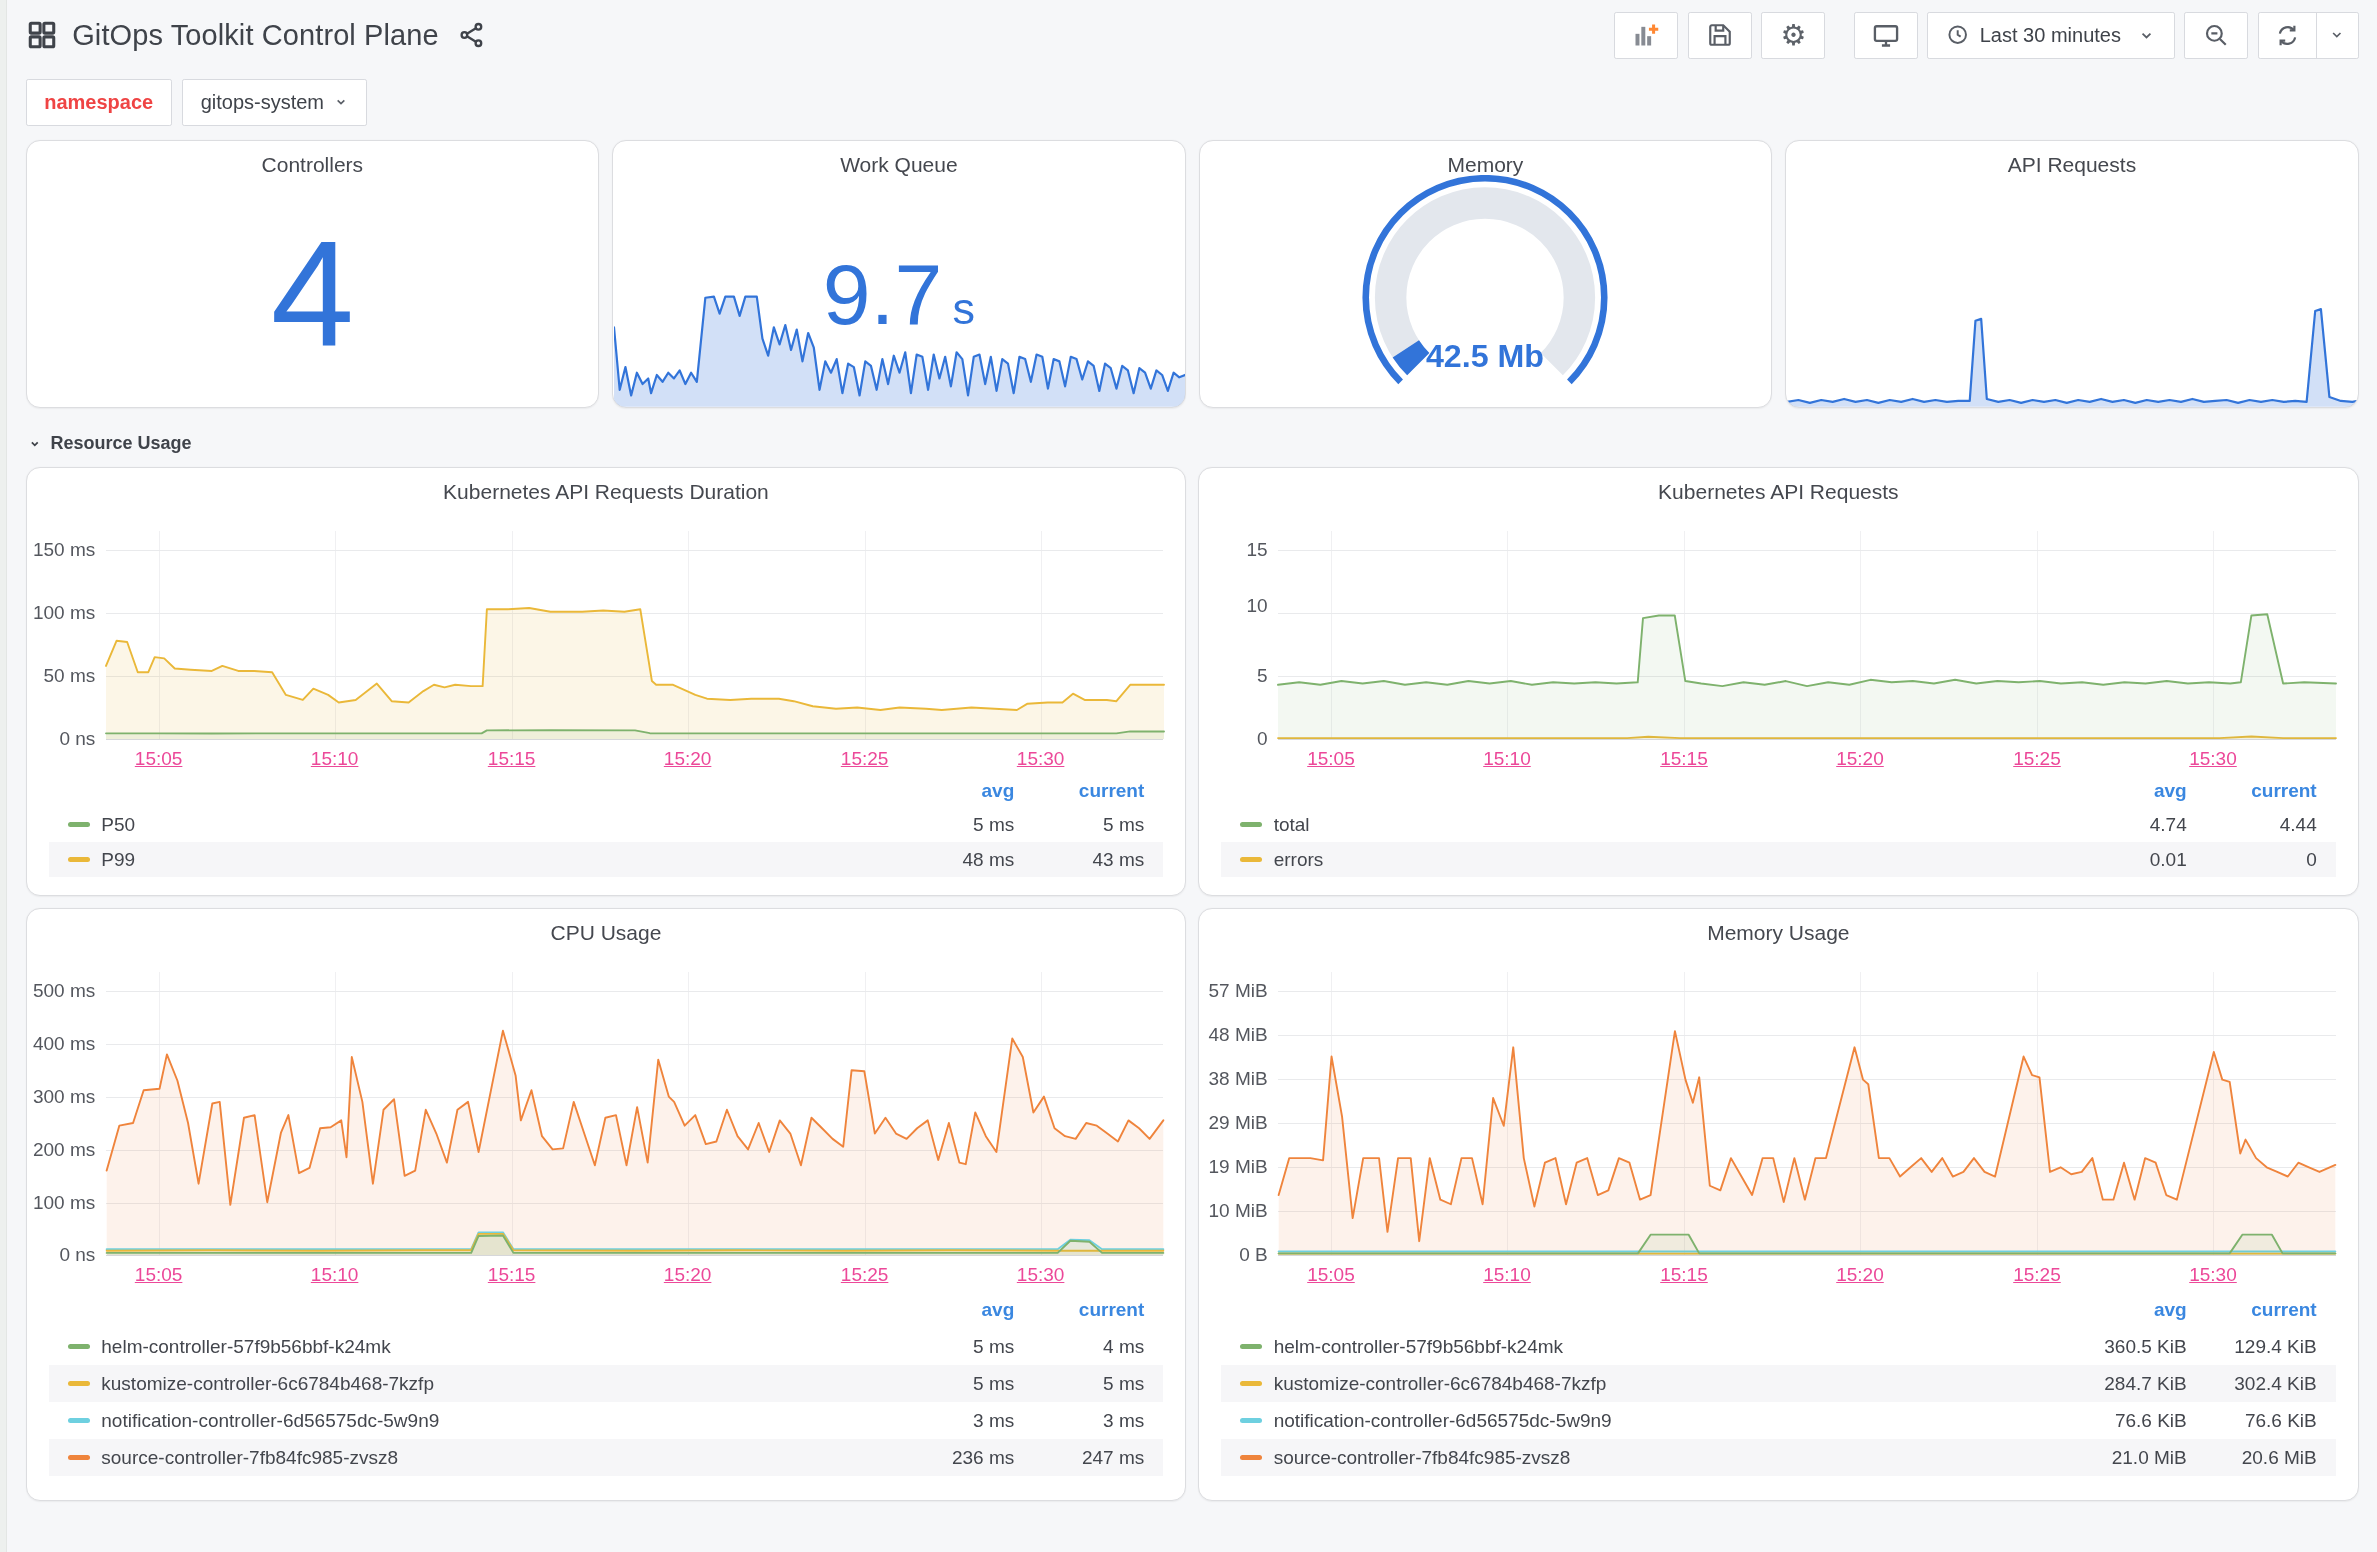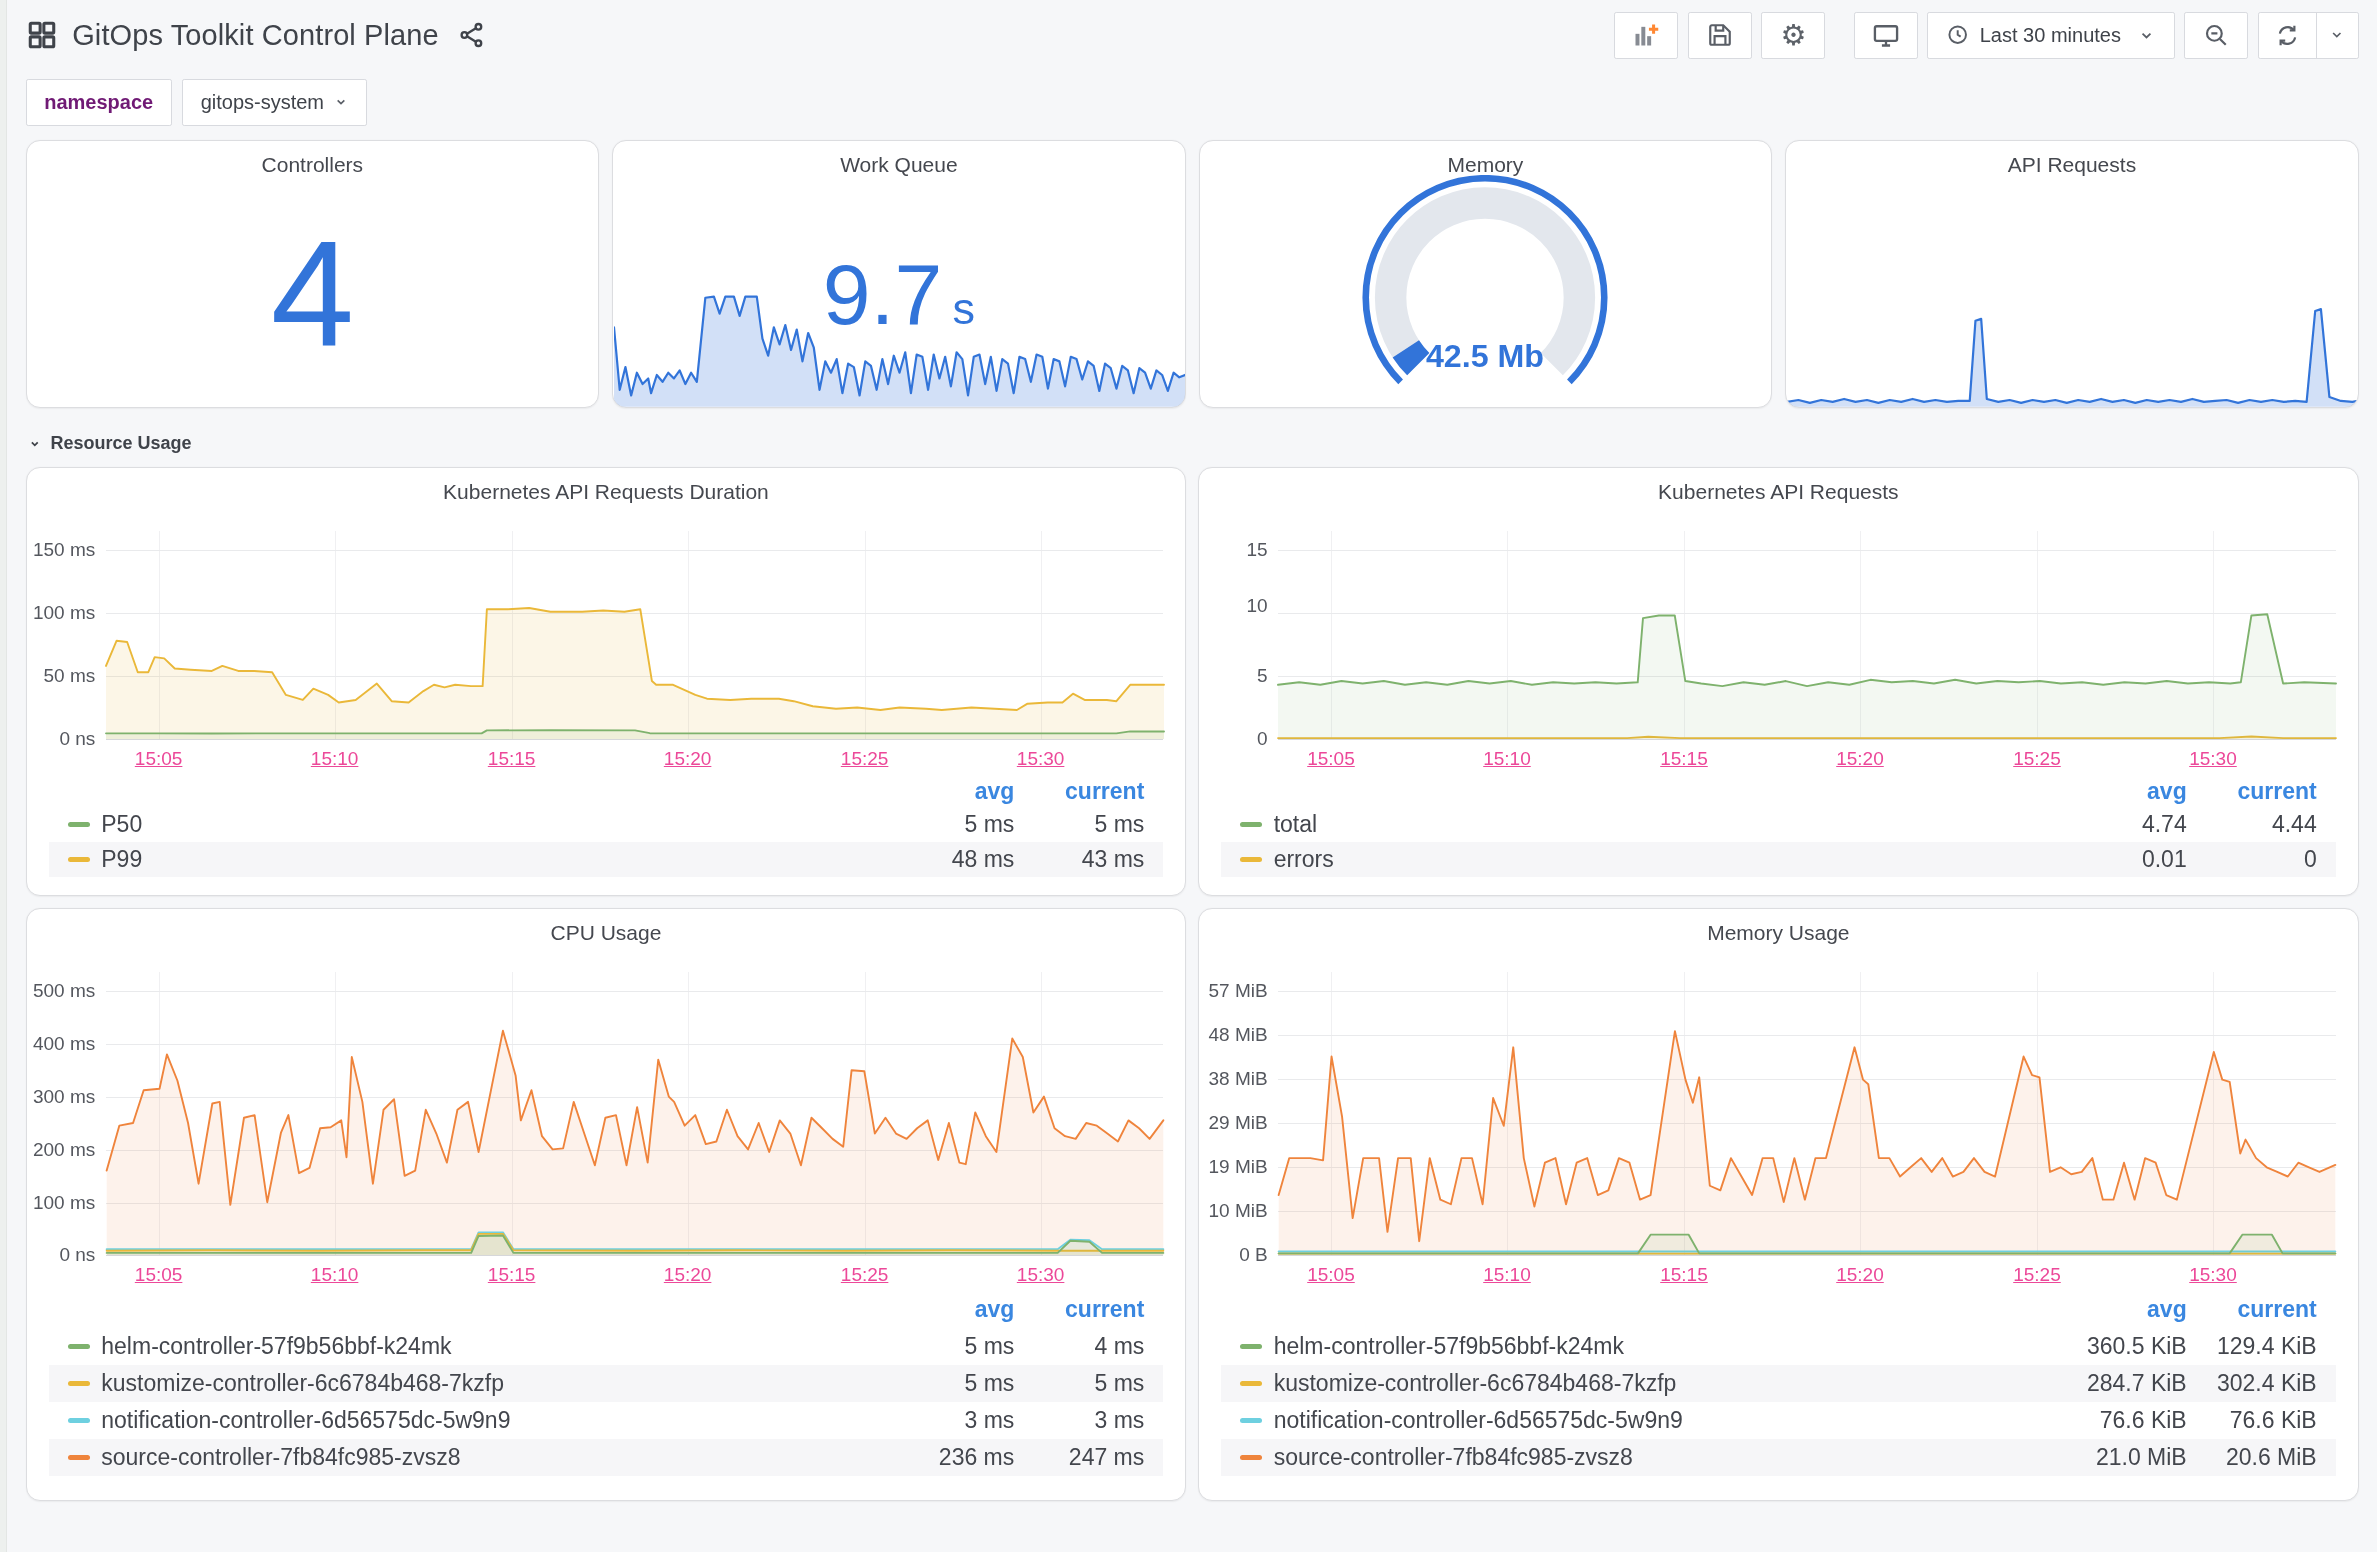--- a/index.html
+++ b/index.html
@@ -19,21 +19,21 @@
   .tb-btn.gap-left { margin-left:19px; }
   .time-btn { padding:0 17.6px; gap:10.3px; font-size:20px; color:#3f434a; }
   .split { display:flex; align-items:stretch; padding:0; min-width:0; }
   .split .seg { display:flex; align-items:center; justify-content:center; padding:0 16px; }
   .split .seg + .seg { border-left:0.7px solid #d8dadf; padding:0 11.7px; }
 
   
   .submenu { margin-top:8.8px; display:flex; gap:10.3px; }
   .pill { height:47px; background:#fff; border:0.7px solid #d8dadf; border-radius:2.2px;
           display:flex; align-items:center; padding:0 17.6px; font-size:20px; gap:8.8px; }
-  .pill-label { color:#701a75; font-weight:600; }
+  .pill-label { color:#ef4444; font-weight:600; }
   .pill-value { color:#3f434a; }
 
   
   .panel { position:relative; background:#fff; border:0.7px solid #dcdde0; border-radius:14px;
            box-shadow:0 0.7px 1.5px rgba(0,0,0,.05); overflow:hidden; }
   .panel h2 { padding-top:11.7px; height:44px; font-size:21px; font-weight:500; text-align:center; color:#45484f; cursor:pointer; }
 
   .stats-row { margin-top:14.6px; display:grid; grid-template-columns:repeat(4,1fr); gap:13px; }
   .stat-panel { height:268px; }
   .stat-val { position:absolute; left:0; right:0; text-align:center; color:#3274d9; font-weight:500; line-height:1; z-index:2; }
@@ -52,21 +52,21 @@
   .chart-panel.short { height:429px; } .chart-panel.tall { height:593px; }
 
   .plot-box { position:relative; margin:19px 22px 35px 79px; border-bottom:0.7px solid #d6d7da; cursor:crosshair; }
   .plot-box.short { height:209px; } .plot-box.tall { height:284px; }
   .ylab { position:absolute; right:calc(100% + 10.3px); transform:translateY(-50%); font-size:19px; color:#54575e; white-space:nowrap; }
   .xlab { position:absolute; top:calc(100% + 8.8px); transform:translateX(-50%); font-size:19px; color:#ec4899;text-decoration:underline; }
   .hgrid { position:absolute; left:0; right:0; height:0.7px; background:#e9eaec; }
   .vgrid { position:absolute; top:0; bottom:0; width:0.7px; background:#f0f0f2; }
   .plot-svg { position:absolute; inset:0; overflow:visible; }
 
-  .legend { margin:1.5px 22px 0; font-size:23px; color:#43464d; }
+  .legend { margin:1.5px 22px 0; font-size:19px; color:#43464d; }
   .lrow { display:flex; align-items:center; height:35px; padding:0 19px; }
   .tall .lrow { height:37px; }
   .lrow.striped { background:#f6f6f8; }
   .lhead { height:32px; justify-content:flex-end; color:#3a87e0; font-weight:600; }
   .ldash { width:22px; height:5.1px; border-radius:2.9px; margin-right:11.7px; flex:none; }
   .lname { flex:1; cursor:pointer; }
   .lval  { width:125px; text-align:right; }
   .lval.c2 { width:130px; }
 </style>
 </head>

